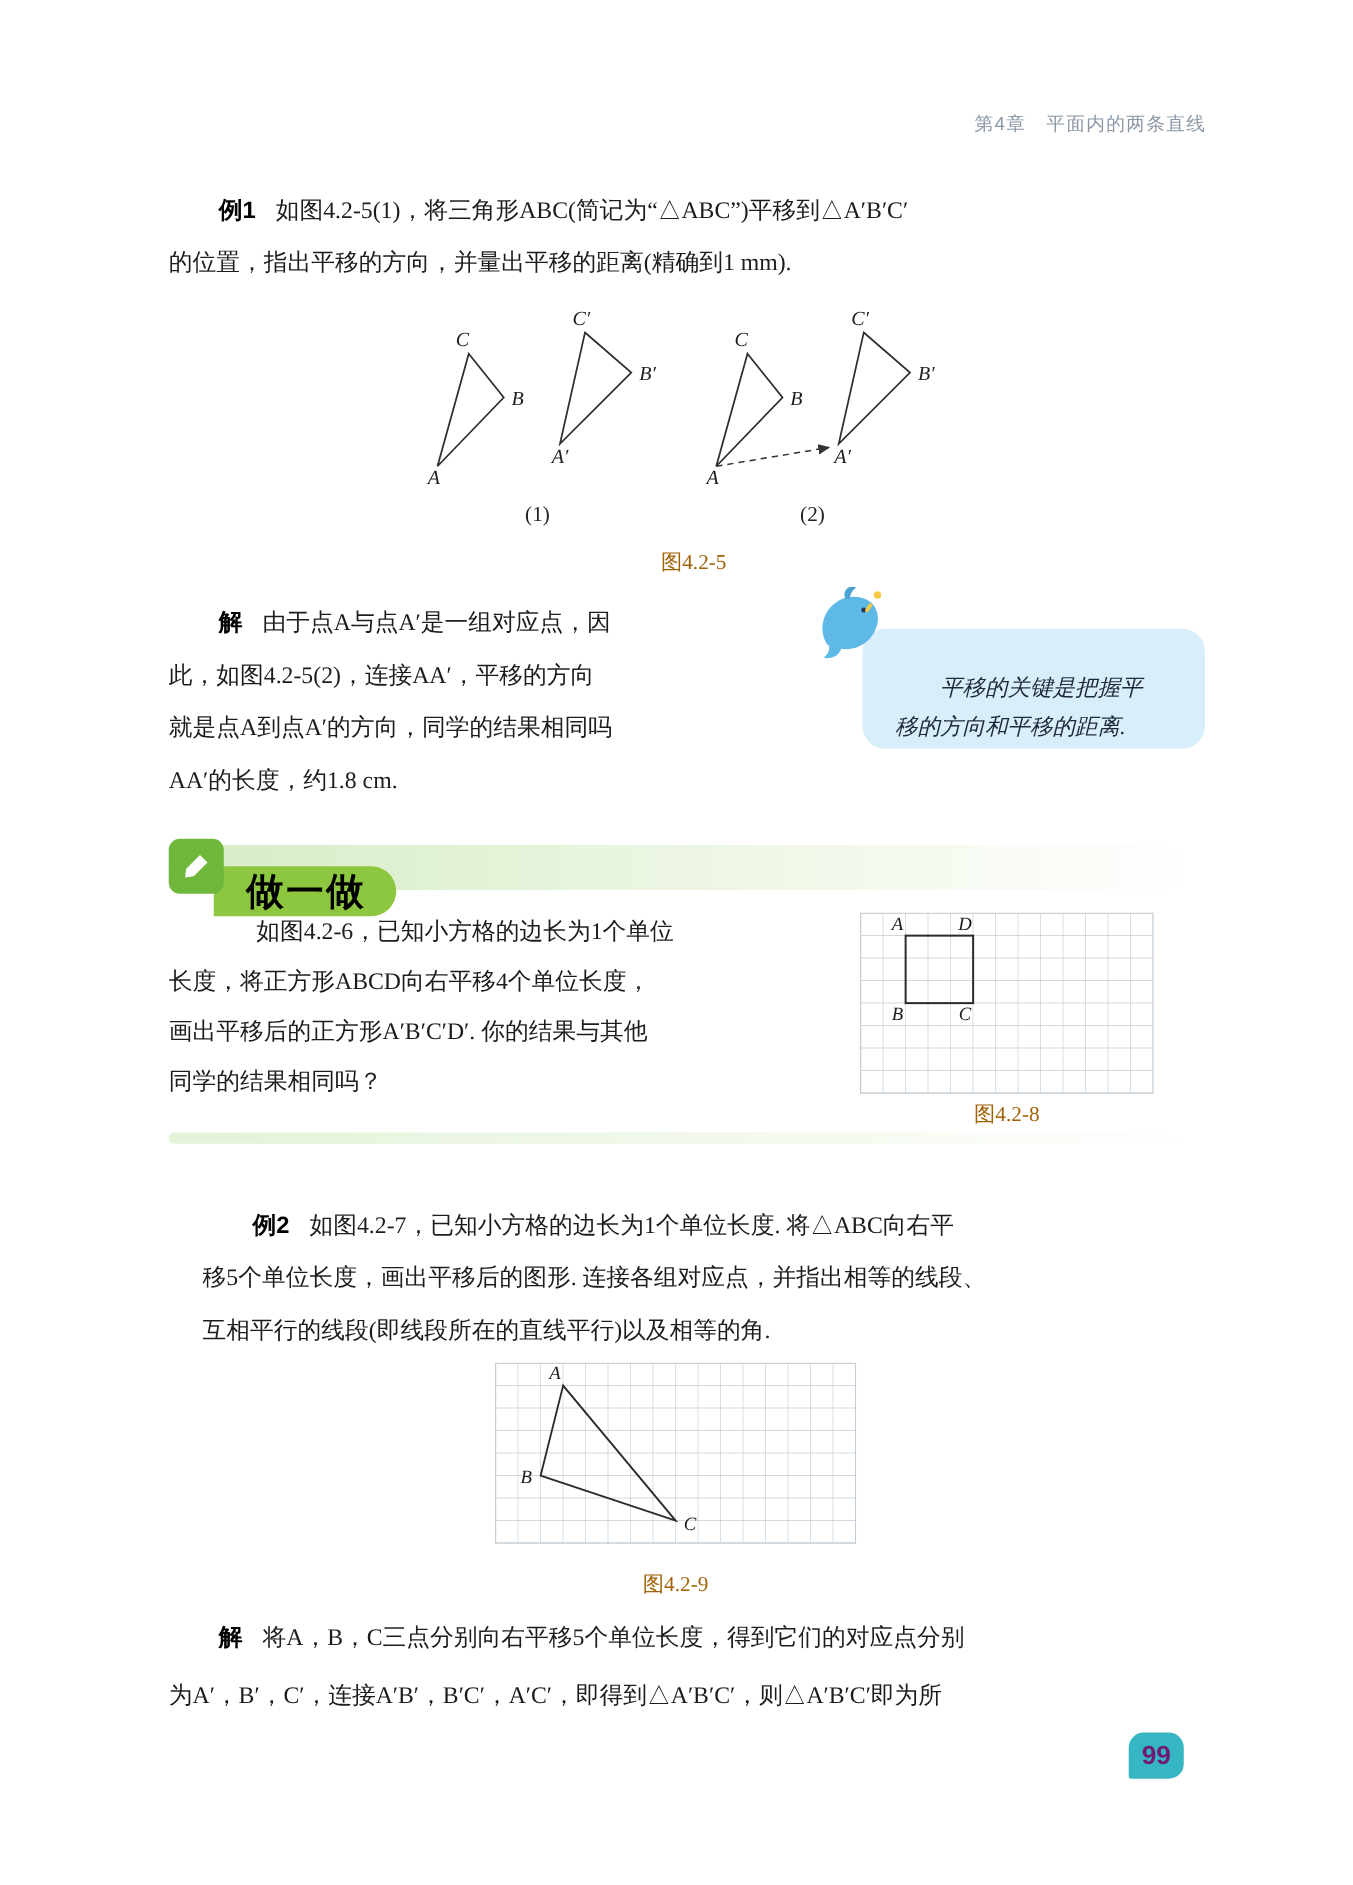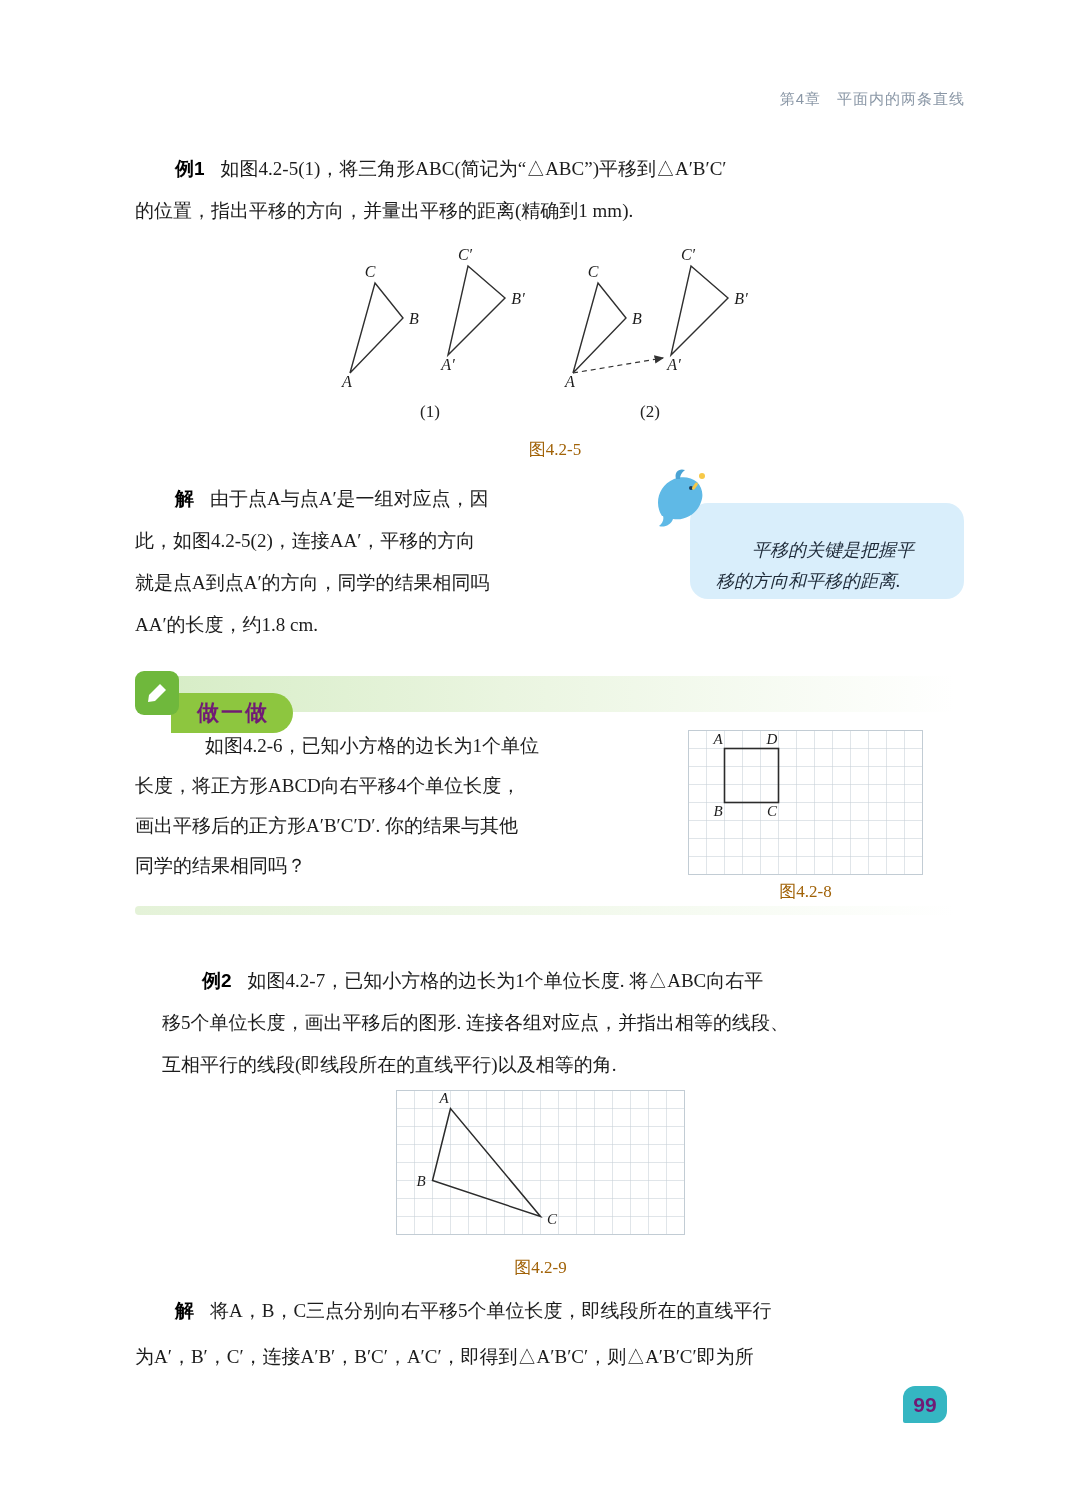--- a/index.html
+++ b/index.html
@@ -39,21 +39,21 @@
   }
   .banner-tab {
     position:absolute; left:135px; top:671px; height:44px; display:flex; align-items:center;
   }
   .banner-icon {
     width:44px; height:44px; background:#6fb83c; border-radius:9px;
     display:flex; align-items:center; justify-content:center; z-index:2;
   }
   .banner-label {
     height:40px; margin-left:-8px; padding:0 24px 0 26px; background:#8dc63f;
-    border-radius:0 20px 20px 0; color:#701a75; font-size:22px; font-weight:bold;
+    border-radius:0 20px 20px 0; color:#000000; font-size:30px; font-weight:bold;
     font-family:"Liberation Sans", sans-serif; display:flex; align-items:center;
     letter-spacing:2px;
     margin-top:40px;
   }
   .divider {
     position:absolute; left:135px; top:906px; width:820px; height:9px;
     background:linear-gradient(90deg, #e4f2d8 0%, #f2f9ec 55%, rgba(255,255,255,0) 100%);
     border-radius:4px;
   }
   .page-badge {
@@ -185,21 +185,21 @@
     <rect x="0.5" y="0.5" width="288" height="144" fill="url(#grid-b)" stroke="#c2ccd4"></rect>
     <polygon points="54.5,18.5 36.5,90.5 144.5,126.5" fill="none" stroke="#2b2b2b" stroke-width="1.5"></polygon>
     <text class="vlabel-sm" x="48" y="13" text-anchor="middle">A</text>
     <text class="vlabel-sm" x="25" y="96" text-anchor="middle">B</text>
     <text class="vlabel-sm" x="156" y="134" text-anchor="middle">C</text>
   </svg>
   <div class="caption" style="left:396px; top:1256px; width:289px;">图4.2-9</div>
 
   <div class="para" style="top:1288px; left:135px; width:840px; line-height:46px;">
     <div class="line indent">
-      <span class="label-teal">解</span><span>将A，B，C三点分别向右平移5个单位长度，即线段所在的直线平行</span>
+      <span class="label-teal">解</span><span>将A，B，C三点分别向右平移5个单位长度，得到它们的对应点分别</span>
     </div>
     <div class="line">为A′，B′，C′，连接A′B′，B′C′，A′C′，即得到△A′B′C′，则△A′B′C′即为所</div>
   </div>
 
   <div class="page-badge">
     <span>99</span>
   </div>
 
 </div>
 

